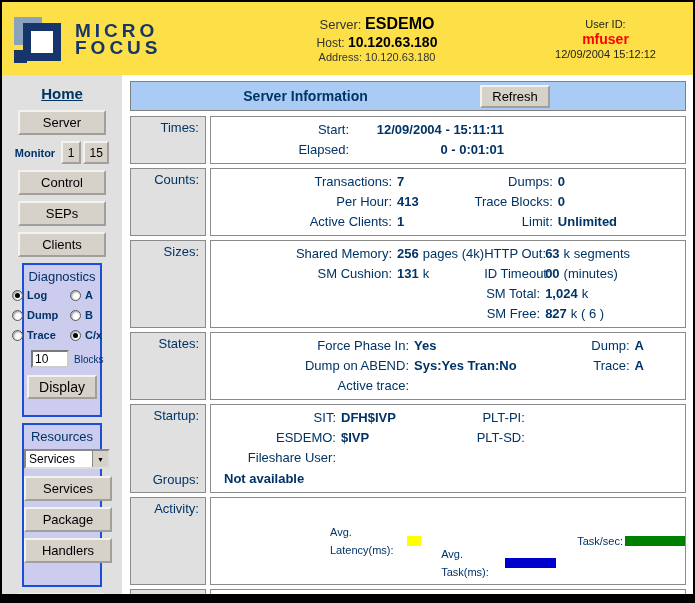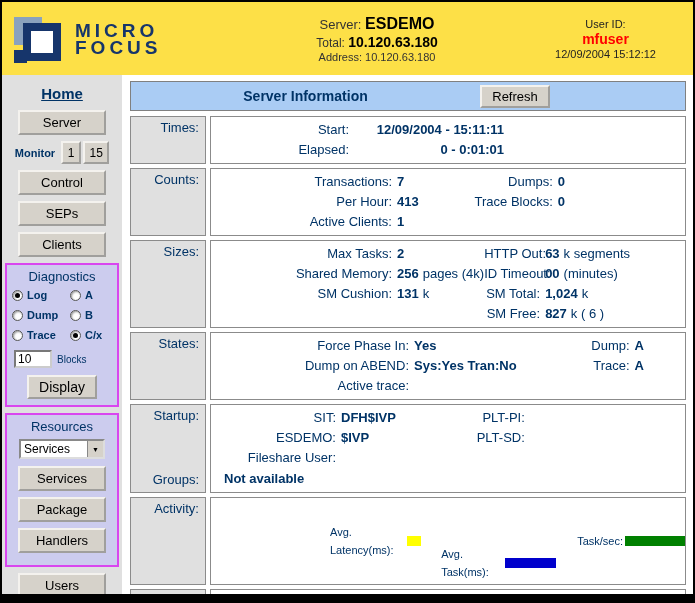--- a/index.html
+++ b/index.html
@@ -29,21 +29,21 @@
 
   
   .sidebar { flex: 0 0 120px; background: #e0e0e0; padding-top: 8px; font-size: 13px; overflow: hidden; }
   .home { display: block; text-align: center; color: #003366; font-weight: bold; font-size: 15px; text-decoration: underline; margin: 2px 0 8px; cursor: pointer; }
   .sbtn { display: block; width: 88px; height: 25px; margin: 0 auto 6px; background: #d6d2ca; border: 2px outset #f4f2ee; font-family: inherit; font-size: 13px; color: #000; cursor: pointer; }
   .monitor-row { display: flex; align-items: center; justify-content: center; margin-bottom: 6px; }
   .monitor-label { color: #003366; font-size: 11px; font-weight: bold; margin-right: 4px; }
   .mbtn { height: 23px; background: #d6d2ca; border: 2px outset #f4f2ee; font-family: inherit; font-size: 12px; margin-left: 2px; cursor: pointer; padding: 0 3px; }
   .mbtn.m1 { width: 20px; }
   .mbtn.m15 { width: 26px; }
-  .group { margin: 2px 3px 6px; border: 2px solid #d946ef; background: #ccccee; padding: 4px 0 6px; }
+  .group { margin: 2px 20px 6px; border: 2px solid #1d4ed8; background: #ccccee; padding: 4px 0 16px; }
   .group-title { text-align: center; color: #003366; font-size: 13px; margin-bottom: 5px; }
   .radio-grid { display: grid; grid-template-columns: 58px 42px; justify-content: center; row-gap: 8px; }
   .radio-item { display: flex; align-items: center; gap: 4px; color: #003366; font-size: 11px; font-weight: bold; cursor: pointer; }
   .radio { width: 11px; height: 11px; border-radius: 50%; background: #fff; border: 1px solid #555; box-shadow: inset 1px 1px 2px #999; position: relative; flex: 0 0 11px; }
   .radio.checked::after { content: ""; position: absolute; left: 2px; top: 2px; width: 5px; height: 5px; background: #000; border-radius: 50%; }
   .blocks-row { display: flex; align-items: center; gap: 5px; margin: 9px 0 7px 7px; }
   .blocks-input { width: 38px; height: 18px; border: 2px inset #ccc; font-family: inherit; font-size: 12px; padding: 0 2px; }
   .blocks-label { color: #003366; font-size: 10px; font-weight: normal; }
   .display-btn { display: block; margin: 0 auto; width: 70px; height: 24px; background: #d6d2ca; border: 2px outset #f4f2ee; font-family: inherit; font-size: 14px; cursor: pointer; }
   .select { width: 86px; height: 20px; margin: 0 auto 7px; background: #fff; border: 2px inset #ddd; display: flex; align-items: stretch; cursor: pointer; }
@@ -104,21 +104,21 @@
           <div class="front"></div>
           <div class="corner"></div>
       </div>
       <div class="logo-text">
         <div>MICRO</div>
         <div>FOCUS</div>
       </div>
     </div>
     <div class="server-info">
       <div class="si1"><span>Server:</span> <b>ESDEMO</b></div>
-      <div class="si2"><span>Total:</span> <b>10.120.63.180</b></div>
+      <div class="si2"><span>Host:</span> <b>10.120.63.180</b></div>
       <div class="si3"><span>Address:</span> <span>10.120.63.180</span></div>
     </div>
     <div class="user-info">
       <div>User ID:</div>
       <div class="user-red">mfuser</div>
       <div>12/09/2004 15:12:12</div>
     </div>
   </div>
 
   <div class="body">
@@ -206,31 +206,31 @@
           <div class="rowcontent">
             <div class="cols">
               <div class="colL cnl">
                 <div class="line"><span class="lbl">Transactions:</span><span class="val">7</span></div>
                 <div class="line"><span class="lbl">Per Hour:</span><span class="val">413</span></div>
                 <div class="line"><span class="lbl">Active Clients:</span><span class="val">1</span></div>
               </div>
               <div class="colR cnr">
                 <div class="line"><span class="lbl">Dumps:</span><span class="val">0</span></div>
                 <div class="line"><span class="lbl">Trace Blocks:</span><span class="val">0</span></div>
+                <div class="line"><span class="lbl">Limit:</span><span class="val">Unlimited</span></div>
               </div>
             </div>
           </div>
         </div>
 
         <div class="row">
           <div class="rowlabel">Sizes:</div>
           <div class="rowcontent">
             <div class="cols">
               <div class="colL szl">
-                <div class="line"><span class="lbl">Max Tasks:</span><span class="val">2</span><span class="suf"></span></div>
                 <div class="line"><span class="lbl">Shared Memory:</span><span class="val">256</span><span class="suf">pages (4k)</span></div>
                 <div class="line"><span class="lbl">SM Cushion:</span><span class="val">131</span><span class="suf">k</span></div>
               </div>
               <div class="colR szr">
                 <div class="line"><span class="lbl">HTTP Out:</span><span class="val">63</span><span class="suf">k segments</span></div>
                 <div class="line"><span class="lbl">ID Timeout:</span><span class="val">00</span><span class="suf">(minutes)</span></div>
                 <div class="line"><span class="lbl">SM Total:</span><span class="val">1,024</span><span class="suf">k</span></div>
                 <div class="line"><span class="lbl">SM Free:</span><span class="val">827</span><span class="suf">k ( 6 )</span></div>
               </div>
             </div>

